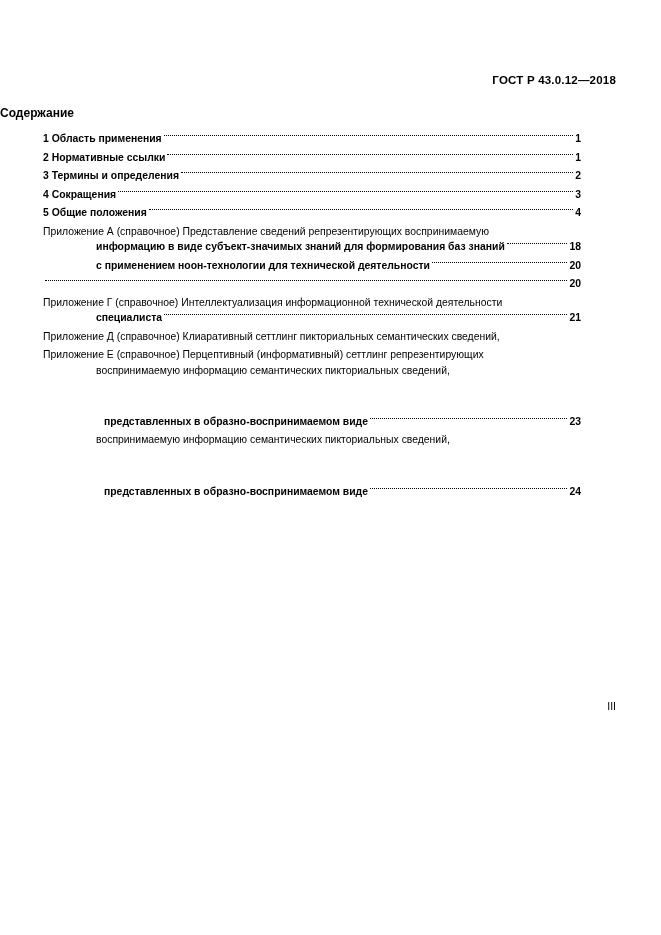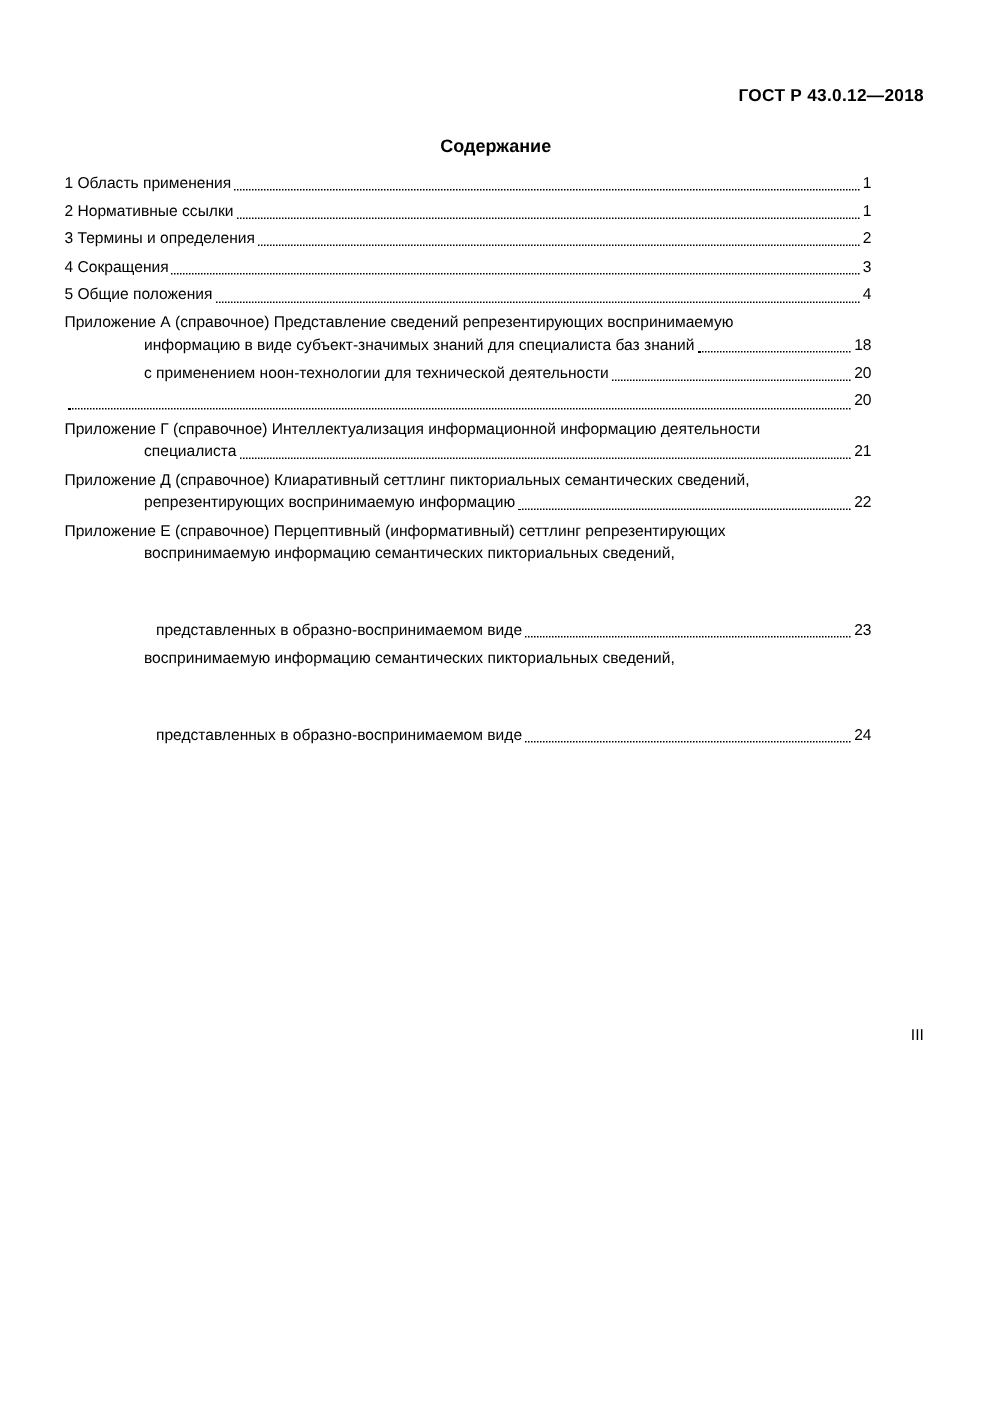--- a/index.html
+++ b/index.html
@@ -11,39 +11,39 @@
     height: 935px;
     background: #ffffff;
     font-family: "Liberation Sans", sans-serif;
     color: #000000;
     position: relative;
     overflow: hidden;
   }
   .page {
     position: absolute;
     left: 0;
-    top: 0;
+    top: 16px;
     width: 661px;
     height: 758px;
   }
   .doc-header {
     position: absolute;
     right: 45px;
     top: 58px;
     font-size: 11.5px;
     font-weight: bold;
     letter-spacing: 0.2px;
     white-space: nowrap;
   }
   .toc-title {
     position: absolute;
     left: 0;
     right: 0;
     top: 90px;
-    text-align: center;
+    text-align: left;
     font-size: 12px;
     font-weight: bold;
   }
   .toc {
     position: absolute;
     left: 43px;
     top: 115px;
     width: 538px;
   }
   .toc-entry {
@@ -61,22 +61,23 @@
   .toc-entry .line.indent {
     padding-left: 53px;
   }
   .toc-entry .line.indent2 {
     padding-left: 61px;
     margin-top: 36px;
   }
   
   .row {
     display: flex;
-    align-items: flex-end;
+    align-items: center;
     width: 100%;
+    font-weight: bold;
   }
   .row .label {
     flex: 0 1 auto;
     white-space: nowrap;
   }
   .row .dots {
     flex: 1 1 auto;
     margin: 0 2px;
     border-bottom: 1px dotted #000;
     transform: translateY(-3px);
@@ -150,21 +151,21 @@
             <span class="label">5 Общие положения</span>
             <span class="dots"></span>
             <span class="pageno">4</span>
           </div>
         </div>
       </div>
       <div class="toc-entry">
         <div class="line"><span class="plain">Приложение А (справочное) Представление сведений репрезентирующих воспринимаемую</span></div>
         <div class="line indent">
           <div class="row">
-            <span class="label">информацию в виде субъект-значимых знаний для специалиста баз знаний</span>
+            <span class="label">информацию в виде субъект-значимых знаний для формирования баз знаний</span>
             <span class="dots"></span>
             <span class="pageno">18</span>
           </div>
         </div>
       </div>
       <div class="toc-entry">
         <div class="line indent">
           <div class="row">
             <span class="label">с применением ноон-технологии для технической деятельности</span>
             <span class="dots"></span>
@@ -174,38 +175,31 @@
       </div>
       <div class="toc-entry">
         <div class="line">
           <div class="row">
             <span class="dots"></span>
             <span class="pageno">20</span>
           </div>
         </div>
       </div>
       <div class="toc-entry">
-        <div class="line"><span class="plain">Приложение Г (справочное) Интеллектуализация информационной информацию деятельности</span></div>
+        <div class="line"><span class="plain">Приложение Г (справочное) Интеллектуализация информационной технической деятельности</span></div>
         <div class="line indent">
           <div class="row">
             <span class="label">специалиста</span>
             <span class="dots"></span>
             <span class="pageno">21</span>
           </div>
         </div>
       </div>
       <div class="toc-entry">
         <div class="line"><span class="plain">Приложение Д (справочное) Клиаративный сеттлинг пикториальных семантических сведений,</span></div>
-        <div class="line indent">
-          <div class="row">
-            <span class="label">репрезентирующих воспринимаемую информацию</span>
-            <span class="dots"></span>
-            <span class="pageno">22</span>
-          </div>
-        </div>
       </div>
       <div class="toc-entry">
         <div class="line"><span class="plain">Приложение Е (справочное) Перцептивный (информативный) сеттлинг репрезентирующих</span></div>
         <div class="line indent"><span class="plain">воспринимаемую информацию семантических пикториальных сведений,</span></div>
         <div class="line indent2">
           <div class="row">
             <span class="label">представленных в образно-воспринимаемом виде</span>
             <span class="dots"></span>
             <span class="pageno">23</span>
           </div>

